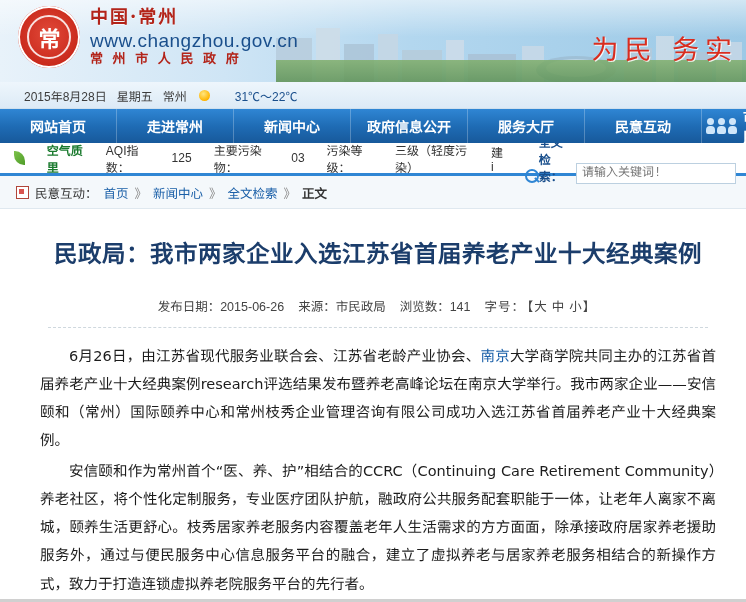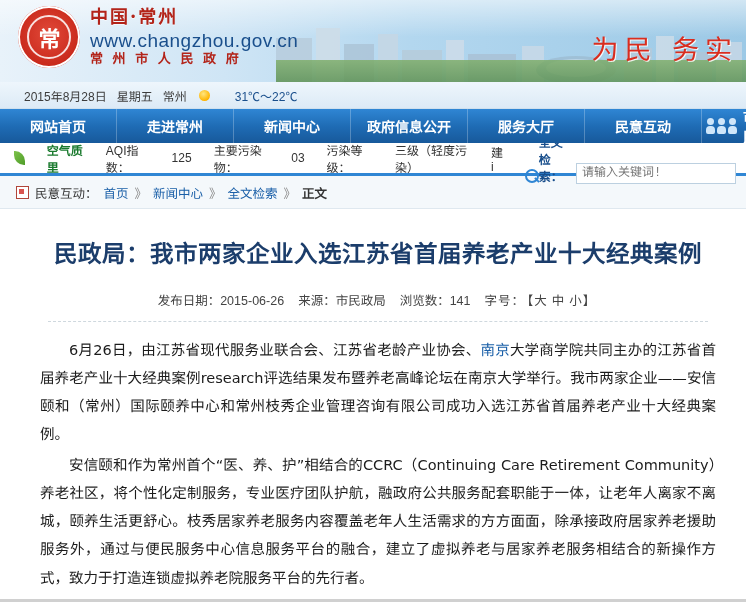--- a/index.html
+++ b/index.html
@@ -300,21 +300,21 @@
     margin: 8px 0 0 0;
     text-align: center;
     font-size: 23.5px;
     font-weight: bold;
     color: #1b3d6b;
     font-family: "DejaVu Serif", serif;
     letter-spacing: 0.5px;
     line-height: 1.3;
   }
   .meta {
-    margin-top: 20px;
+    margin-top: 26px;
     text-align: center;
     font-size: 12.5px;
     color: #444;
     display: flex;
     justify-content: center;
     align-items: center;
     gap: 14px;
     flex-wrap: wrap;
   }
   .meta .fontsize { letter-spacing: 1px; }

